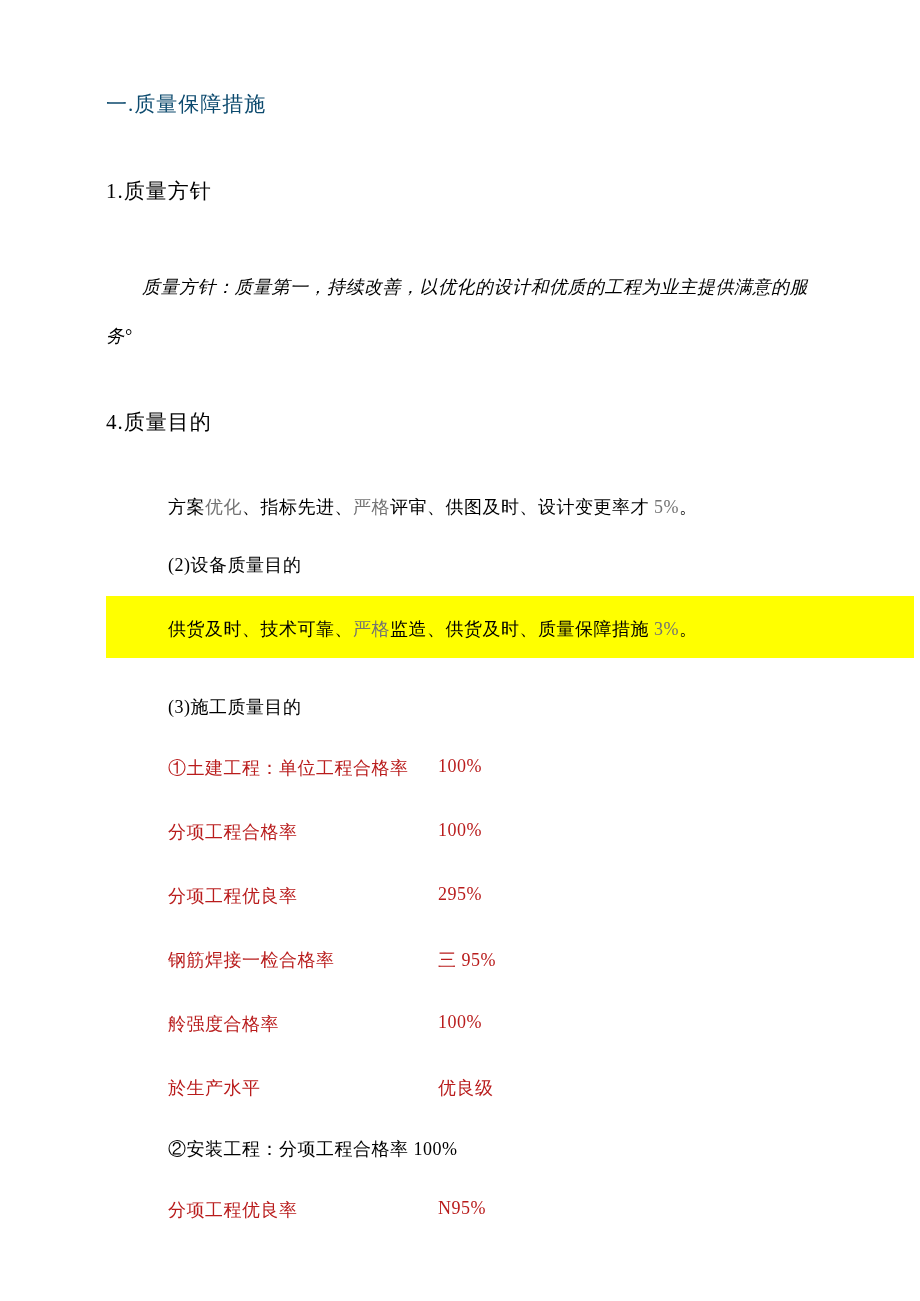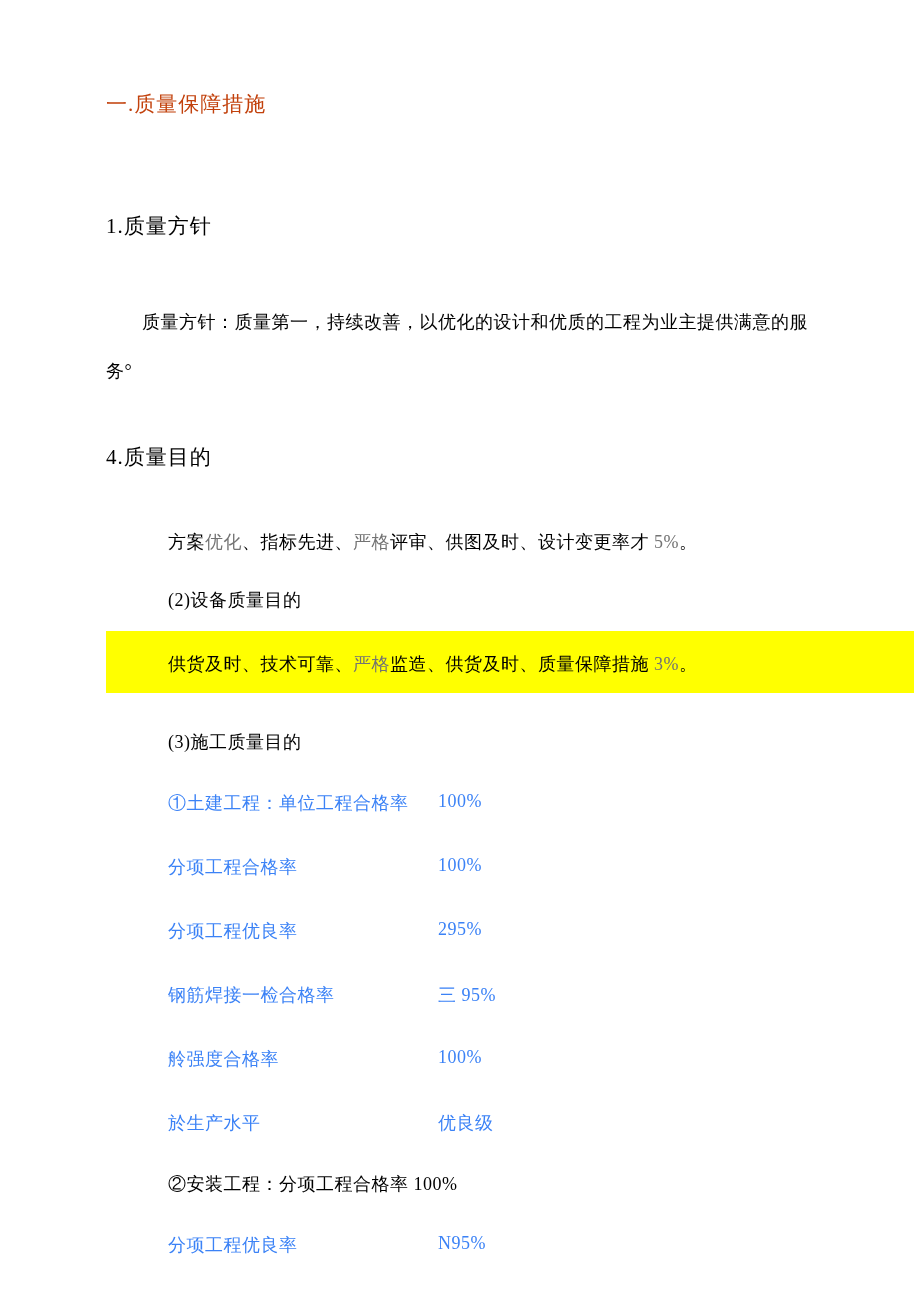--- a/index.html
+++ b/index.html
@@ -8,22 +8,22 @@
       background: #ffffff;
       font-family: "SimSun", "宋体", serif;
       width: 920px;
     }
     .page {
       padding: 90px 110px 60px 106px;
       box-sizing: border-box;
     }
     .heading-1 {
       font-size: 21px;
-      color: #c2410c;
-      margin-bottom: 94px;
+      color: #0c4a6e;
+      margin-bottom: 59px;
       letter-spacing: 1px;
     }
     .heading-2 {
       font-size: 21px;
       color: #000;
       margin-bottom: 58px;
       letter-spacing: 1px;
     }
     .heading-2b {
       font-size: 21px;
@@ -31,20 +31,21 @@
       margin-bottom: 62px;
       letter-spacing: 1px;
     }
     .para {
       font-size: 18px;
       color: #000;
       line-height: 2.7;
       margin-bottom: 48px;
       text-indent: 2em;
       letter-spacing: 0.5px;
+      font-style: italic;
     }
     .indent-block {
       padding-left: 62px;
     }
     .line {
       font-size: 18px;
       color: #000;
       line-height: 1;
       margin-bottom: 40px;
       letter-spacing: 0.5px;
@@ -60,21 +61,21 @@
       margin-bottom: 40px;
       margin-top: -18px;
     }
     .highlight-wrap .line {
       margin-bottom: 0;
       color: #000;
     }
     .row {
       display: flex;
       font-size: 18px;
-      color: #3b82f6;
+      color: #b91c1c;
       margin-bottom: 40px;
       letter-spacing: 0.5px;
     }
     .row .label {
       width: 270px;
       flex-shrink: 0;
     }
     .row .value {
     }
   </style>

